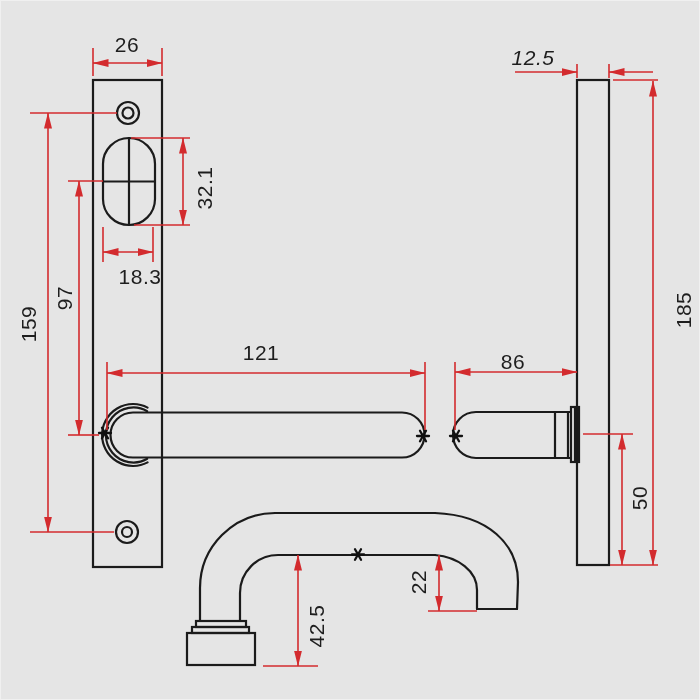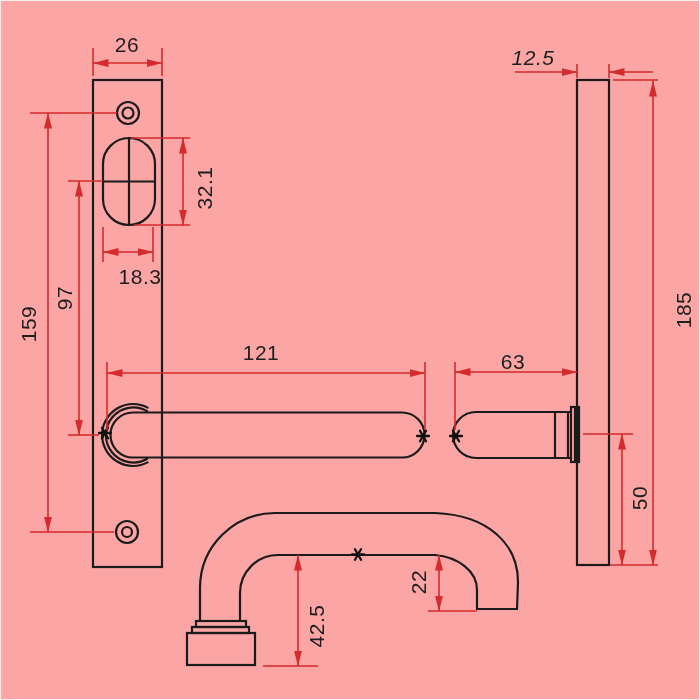--- a/index.html
+++ b/index.html
@@ -1,19 +1,19 @@
 <!DOCTYPE html>
 <html><head>
 <meta charset="utf-8">
 <style>
   html,body{margin:0;padding:0;background:#ffffff;}
   .stage{
     position:relative;
     width:700px;height:700px;
-    background:#fca5a5;
+    background:#e5e5e5;
     font-family:"Liberation Sans", sans-serif;
     overflow:hidden;
     box-shadow:inset 0 0 0 1px #f0f0f0;
   }
   .stage svg{position:absolute;left:0;top:0;}
   .dim-label{
     position:absolute;
     transform:translate(-50%,-50%);
     font-size:21px;
     color:#1e1e1e;
@@ -157,19 +157,19 @@
     </g>
   </svg>
 
   <div class="dim-label" style="left:127px;top:44px;">26</div>
   <div class="dim-label" style="left:533px;top:57px;font-style:italic;">12.5</div>
   <div class="dim-label v" style="left:204px;top:188px;">32.1</div>
   <div class="dim-label" style="left:140px;top:276px;">18.3</div>
   <div class="dim-label v" style="left:64px;top:298px;">97</div>
   <div class="dim-label v" style="left:28px;top:324px;">159</div>
   <div class="dim-label" style="left:261px;top:352px;">121</div>
-  <div class="dim-label" style="left:513px;top:361px;">63</div>
+  <div class="dim-label" style="left:513px;top:361px;">86</div>
   <div class="dim-label v" style="left:683px;top:310px;">185</div>
   <div class="dim-label v" style="left:639px;top:498px;">50</div>
   <div class="dim-label v" style="left:316px;top:626px;">42.5</div>
   <div class="dim-label v" style="left:418px;top:582px;">22</div>
 
 </div>
 
 </body></html>

